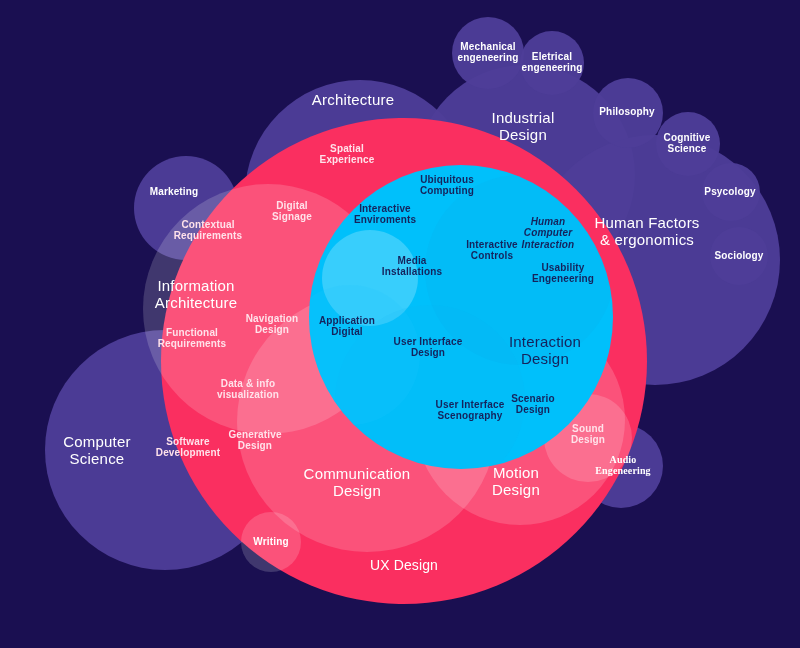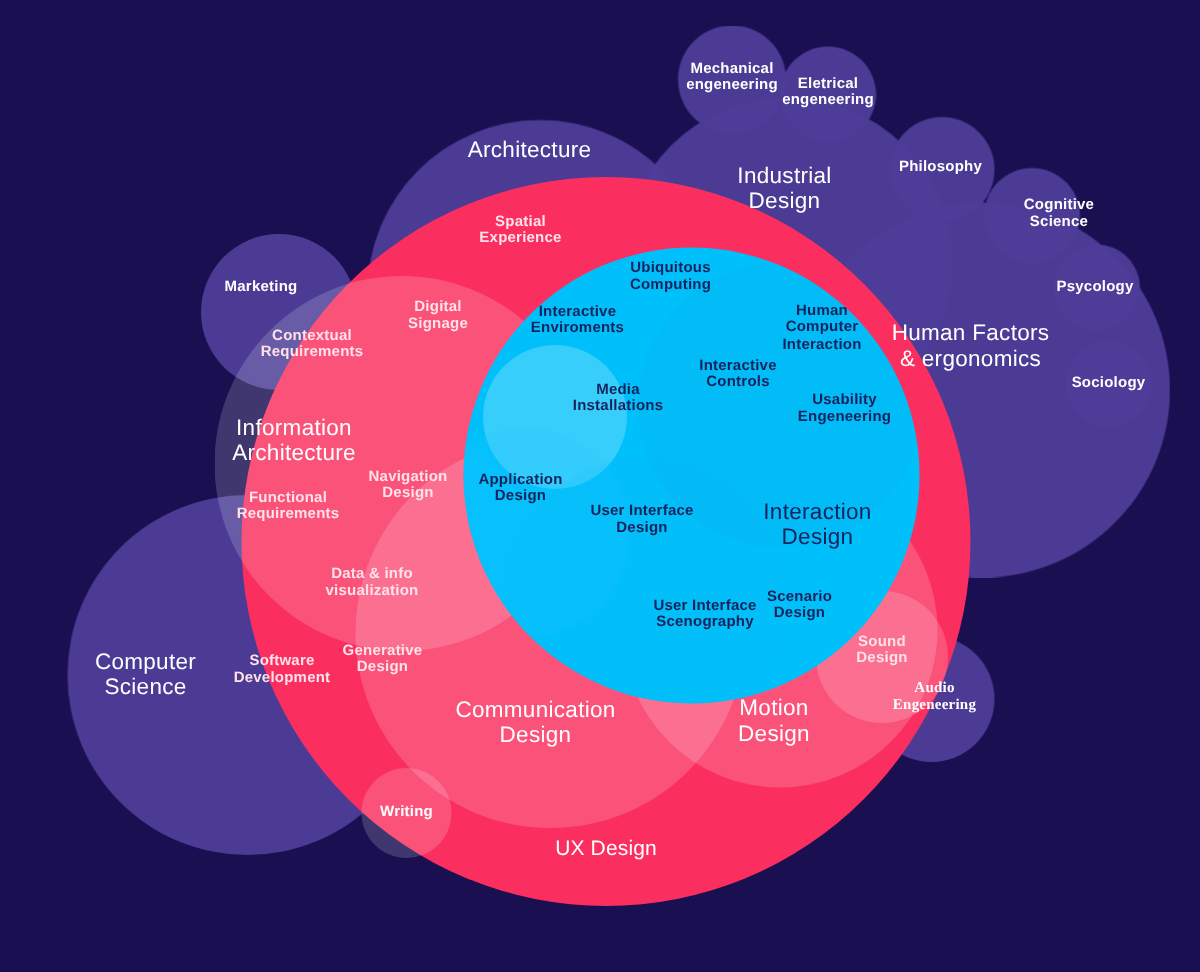--- a/index.html
+++ b/index.html
@@ -134,45 +134,45 @@
       <div class="lbl small pinkdim" style="left: 255px; top: 440px;">Generative
 Design</div>
       <div class="lbl small pinkdim" style="left: 188px; top: 447px;">Software
 Development</div>
       <div class="lbl small pinkdim" style="left: 588px; top: 434px;">Sound
 Design</div>
       <div class="lbl small dark" style="left: 447px; top: 185px;">Ubiquitous
 Computing</div>
       <div class="lbl small dark" style="left: 385px; top: 214px;">Interactive
 Enviroments</div>
-      <div class="lbl small dark" style="left: 548px; top: 219px;">Human
+      <div class="lbl small dark" style="left: 548px; top: 233px; font-style: italic;">Human
 Computer
 Interaction</div>
       <div class="lbl small dark" style="left: 492px; top: 250px;">Interactive
 Controls</div>
       <div class="lbl small dark" style="left: 563px; top: 273px;">Usability
 Engeneering</div>
       <div class="lbl small dark" style="left: 412px; top: 266px;">Media
 Installations</div>
       <div class="lbl small dark" style="left: 347px; top: 326px;">Application
-Design</div>
+Digital</div>
       <div class="lbl small dark" style="left: 428px; top: 347px;">User Interface
 Design</div>
       <div class="lbl small dark" style="left: 470px; top: 410px;">User Interface
 Scenography</div>
       <div class="lbl small dark" style="left: 533px; top: 404px;">Scenario
 Design</div>
       <div class="lbl small" style="left: 174px; top: 192px;">Marketing</div>
       <div class="lbl small" style="left: 271px; top: 542px;">Writing</div>
       <div class="lbl small" style="left: 488px; top: 52px;">Mechanical
 engeneering</div>
       <div class="lbl small" style="left: 552px; top: 62px;">Eletrical
 engeneering</div>
       <div class="lbl small" style="left: 627px; top: 112px;">Philosophy</div>
-      <div class="lbl small" style="left: 687px; top: 143px; margin-left: 19px;">Cognitive
+      <div class="lbl small" style="left: 687px; top: 143px;">Cognitive
 Science</div>
       <div class="lbl small" style="left: 730px; top: 192px;">Psycology</div>
       <div class="lbl small" style="left: 739px; top: 256px;">Sociology</div>
       <div class="lbl small" style="left: 623px; top: 465px; font-family: Liberation Serif, serif;">Audio
 Engeneering</div>
     </div>
 
 </div>
 
 </body></html>

